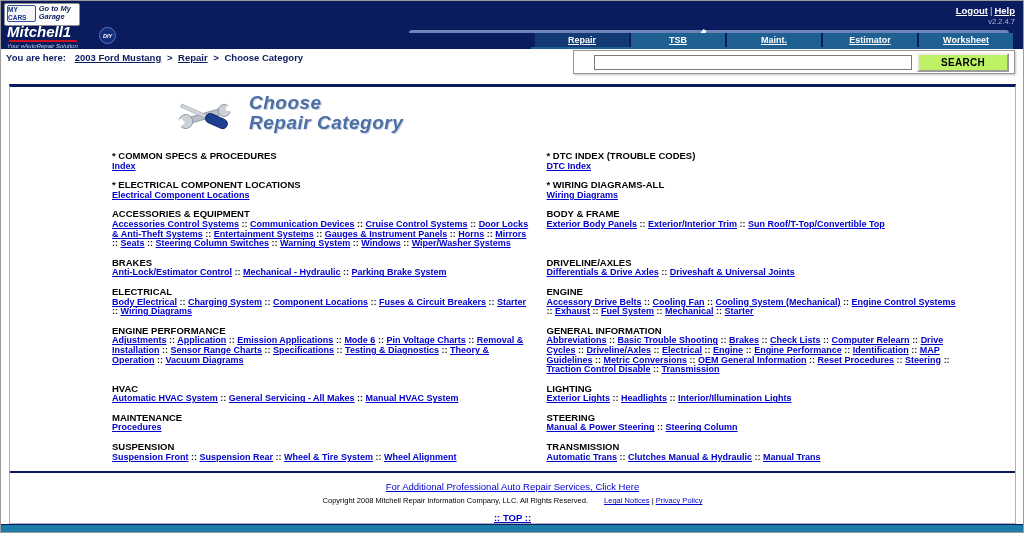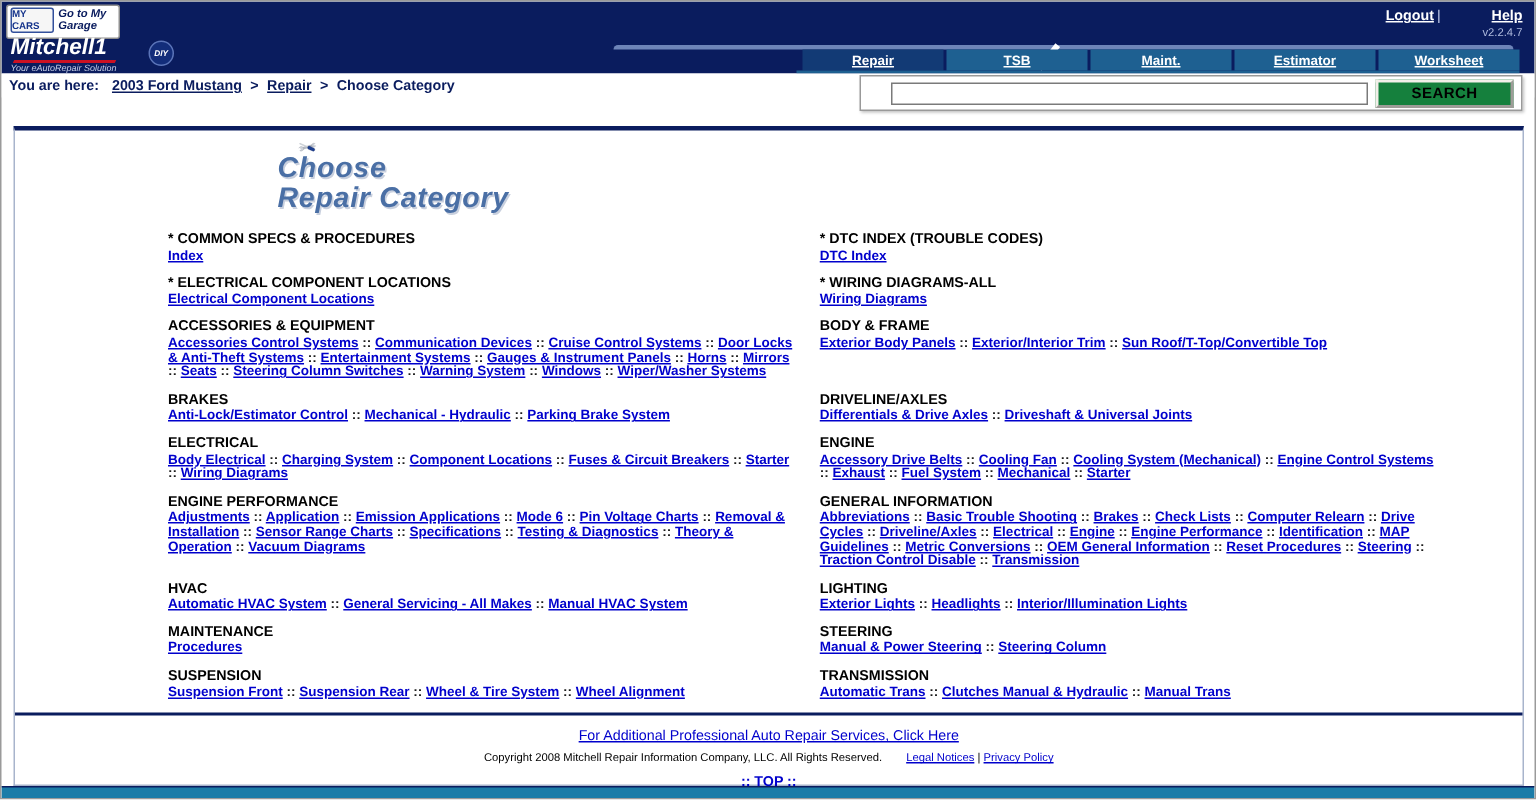--- a/index.html
+++ b/index.html
@@ -8,21 +8,21 @@
   #app { position:relative; width:1024px; height:533px; border:1px solid #9a9a9a; overflow:hidden; background:#fff; }
 
   
   .top-nav { position:absolute; top:0; left:0; right:0; height:48px; background:#0a1c5e; }
   .garage-btn { position:absolute; top:2px; left:3px; width:76px; height:23px; background:#fff; border:1px solid #8f8f8f; border-radius:2px; display:flex; align-items:flex-start; gap:3px; padding:1px 2px; cursor:pointer; }
   .plate { width:30px; height:17px; border:1px solid #33509c; border-radius:2px; background:#f6f6f6; display:flex; flex-direction:column; align-items:center; justify-content:center; overflow:hidden; }
   .plate .plate-top { width:100%; height:4px; background:#d9d9d9; border-bottom:1px solid #aaa; }
   .plate .plate-label { font-size:6.5px; font-weight:bold; color:#16348c; letter-spacing:0; line-height:8px; }
   .garage-label { width:40px; font-size:7.5px; font-weight:bold; font-style:italic; color:#0a1c5e; line-height:8px; }
   .top-right { position:absolute; top:4px; right:8px; text-align:right; font-size:9.5px; font-weight:bold; color:#fff; }
-  .top-right a { color:#fff;margin-left:32px; }
+  .top-right a { color:#fff; }
   .top-right .bar { font-weight:normal; color:#c8d2ee; padding:0 2px; }
   .version { font-size:7.5px; font-weight:normal; color:#aebadd; margin-top:1px; }
 
   
   .logo { position:absolute; left:6px; top:24px; }
   .logo-text { font-size:15px; font-weight:bold; font-style:italic; color:#fff; line-height:14px; }
   .swoosh { width:68px; height:2px; background:#cc1122; transform:skewX(-25deg); margin:1px 0 1px 2px; }
   .tagline { font-size:6px; font-style:italic; color:#c6cfe8; }
   .diy-badge { position:absolute; left:98px; top:26px; width:17px; height:17px; border-radius:50%; background:#132d7a; border:1px solid #5b74b8; color:#fff; font-size:5.5px; font-weight:bold; font-style:italic; display:flex; align-items:center; justify-content:center; }
 
@@ -37,25 +37,25 @@
   
   .crumbbar { position:absolute; top:48px; left:0; right:0; height:16px; background:#fff; font-size:9.5px; color:#0a1c5e; padding:3px 0 0 5px; }
   .crumbbar .prefix { font-weight:bold; margin-right:6px; }
   .crumbbar a { color:#0a1c5e; font-weight:bold; }
   .crumbbar .sep { font-weight:bold; padding:0 3px; }
   .crumbbar .current { font-weight:bold; }
 
   
   .search-panel { position:absolute; top:49px; right:8px; width:442px; height:24px; background:#fff; border:1px solid #999; box-shadow:1px 1px 2px rgba(0,0,0,.25); display:flex; align-items:center; justify-content:flex-end; gap:5px; padding-right:5px; }
   .search-input { width:318px; height:15px; border:1px solid #7a7a7a; font-size:10px; padding:0 2px; font-family:inherit; }
-  .search-btn { width:92px; height:19px; font-size:10px; font-weight:bold; color:#000; background:#15803d; border:2px outset #f2efe9; font-family:inherit; cursor:pointer; letter-spacing:0.3px; }
+  .search-btn { width:92px; height:19px; font-size:10px; font-weight:bold; color:#000; background:#bef264; border:2px outset #f2efe9; font-family:inherit; cursor:pointer; letter-spacing:0.3px; }
 
   
   .main-box { position:absolute; top:83px; left:8px; right:7px; bottom:8px; background:#fff; border:1px solid #a8b4cc; border-top:3px solid #0a1c5e; display:flex; flex-direction:column; }
-  .title-row { display:flex; align-items:flex-start; margin:6px 0 0 163px; height:50px;flex-direction:column; }
+  .title-row { display:flex; align-items:flex-start; margin:6px 0 0 163px; height:50px; }
   .title-text { margin-left:12px; font-style:italic; font-weight:bold; color:#4a6fa5; font-size:19px; line-height:20px; letter-spacing:0.5px; text-shadow:1px 1px 0 #c9d0de; }
 
   .category-grid { margin:12px 52px 0 102px; display:grid; grid-template-columns:1fr 1fr; column-gap:18px; row-gap:9px; font-size:9px; line-height:9.6px; }
   .cat-h { font-weight:bold; color:#000; font-size:9.5px; margin-bottom:1px; }
   .cat-links a { color:#0000cc; font-weight:bold; }
   .cat-links .sep { color:#1a1a1a; font-weight:bold; }
 
   .footer { margin-top:auto; border-top:2px solid #0a1c5e; text-align:center; padding:3px 0 3px; }
   .footer-services a { font-size:9.5px; color:#0000cc; }
   .footer-copy { font-size:7.5px; color:#000; margin-top:2px; }

